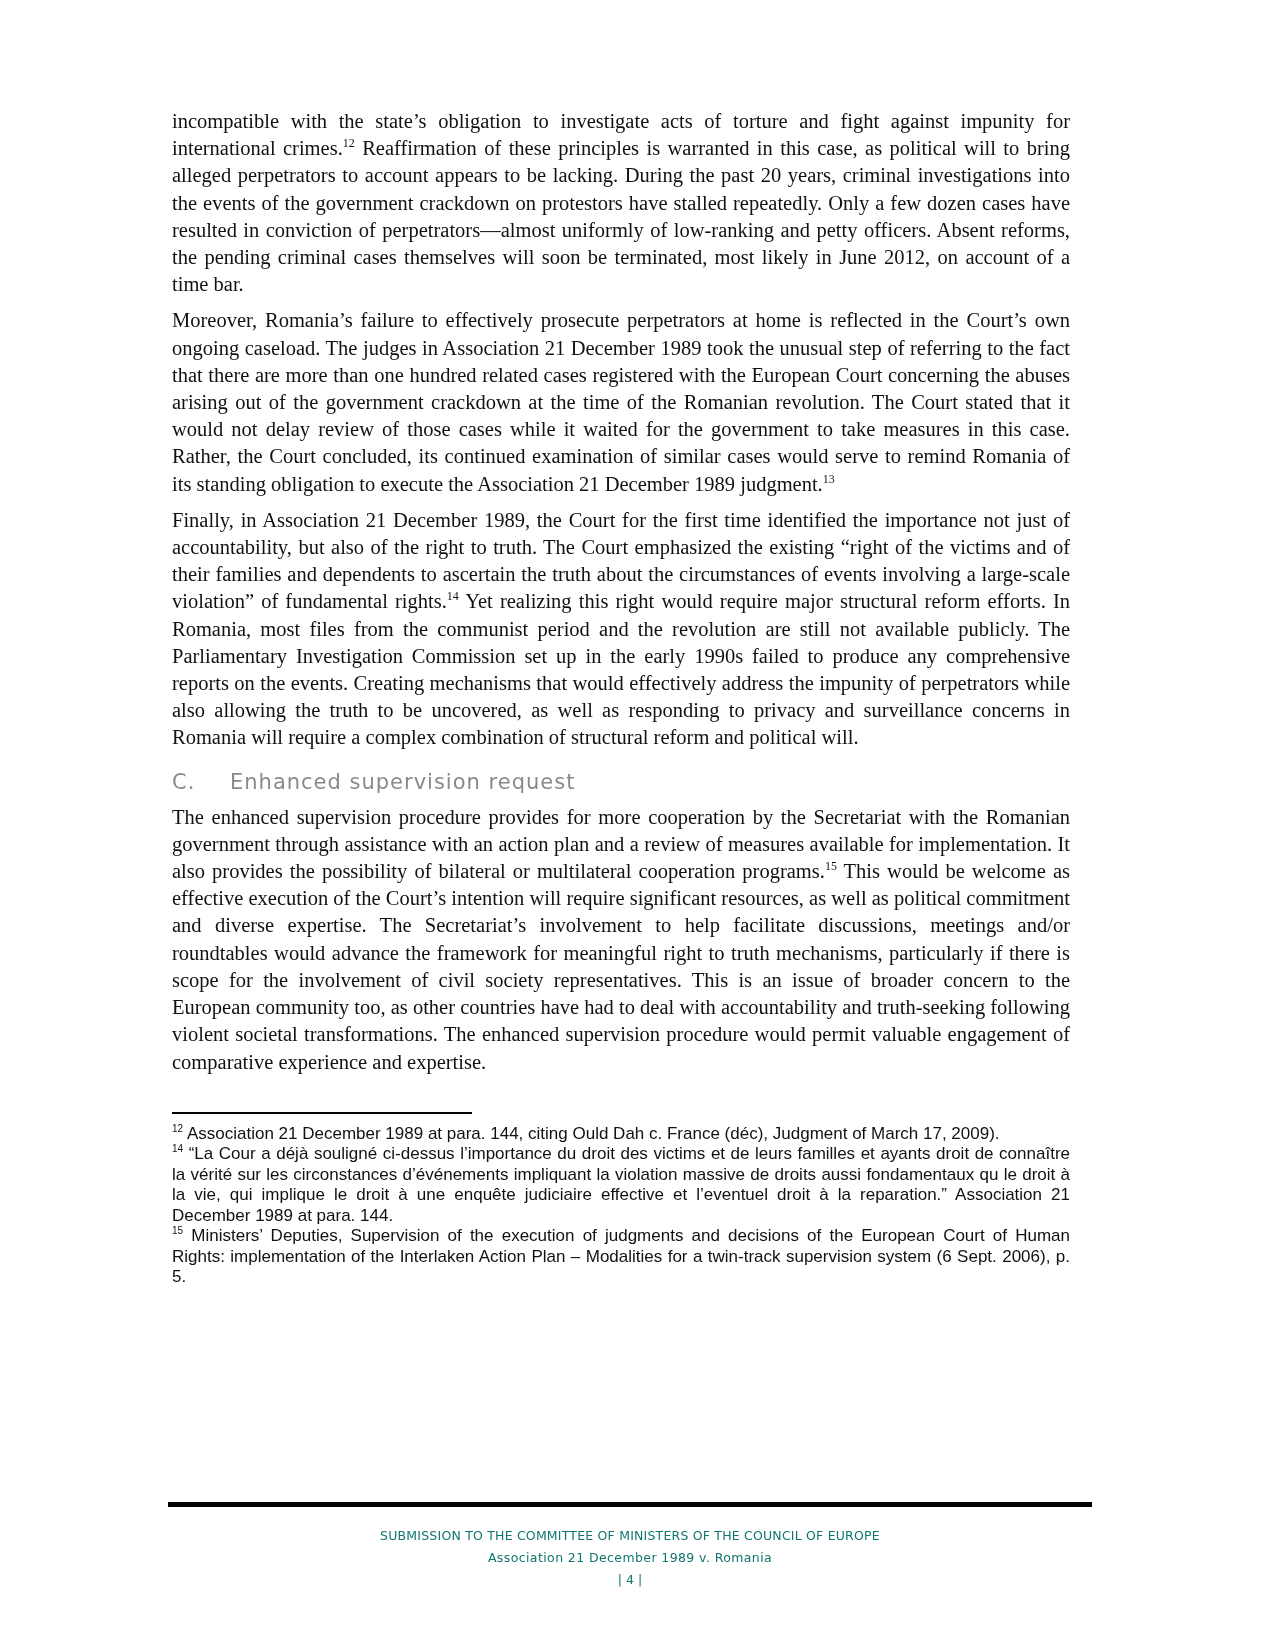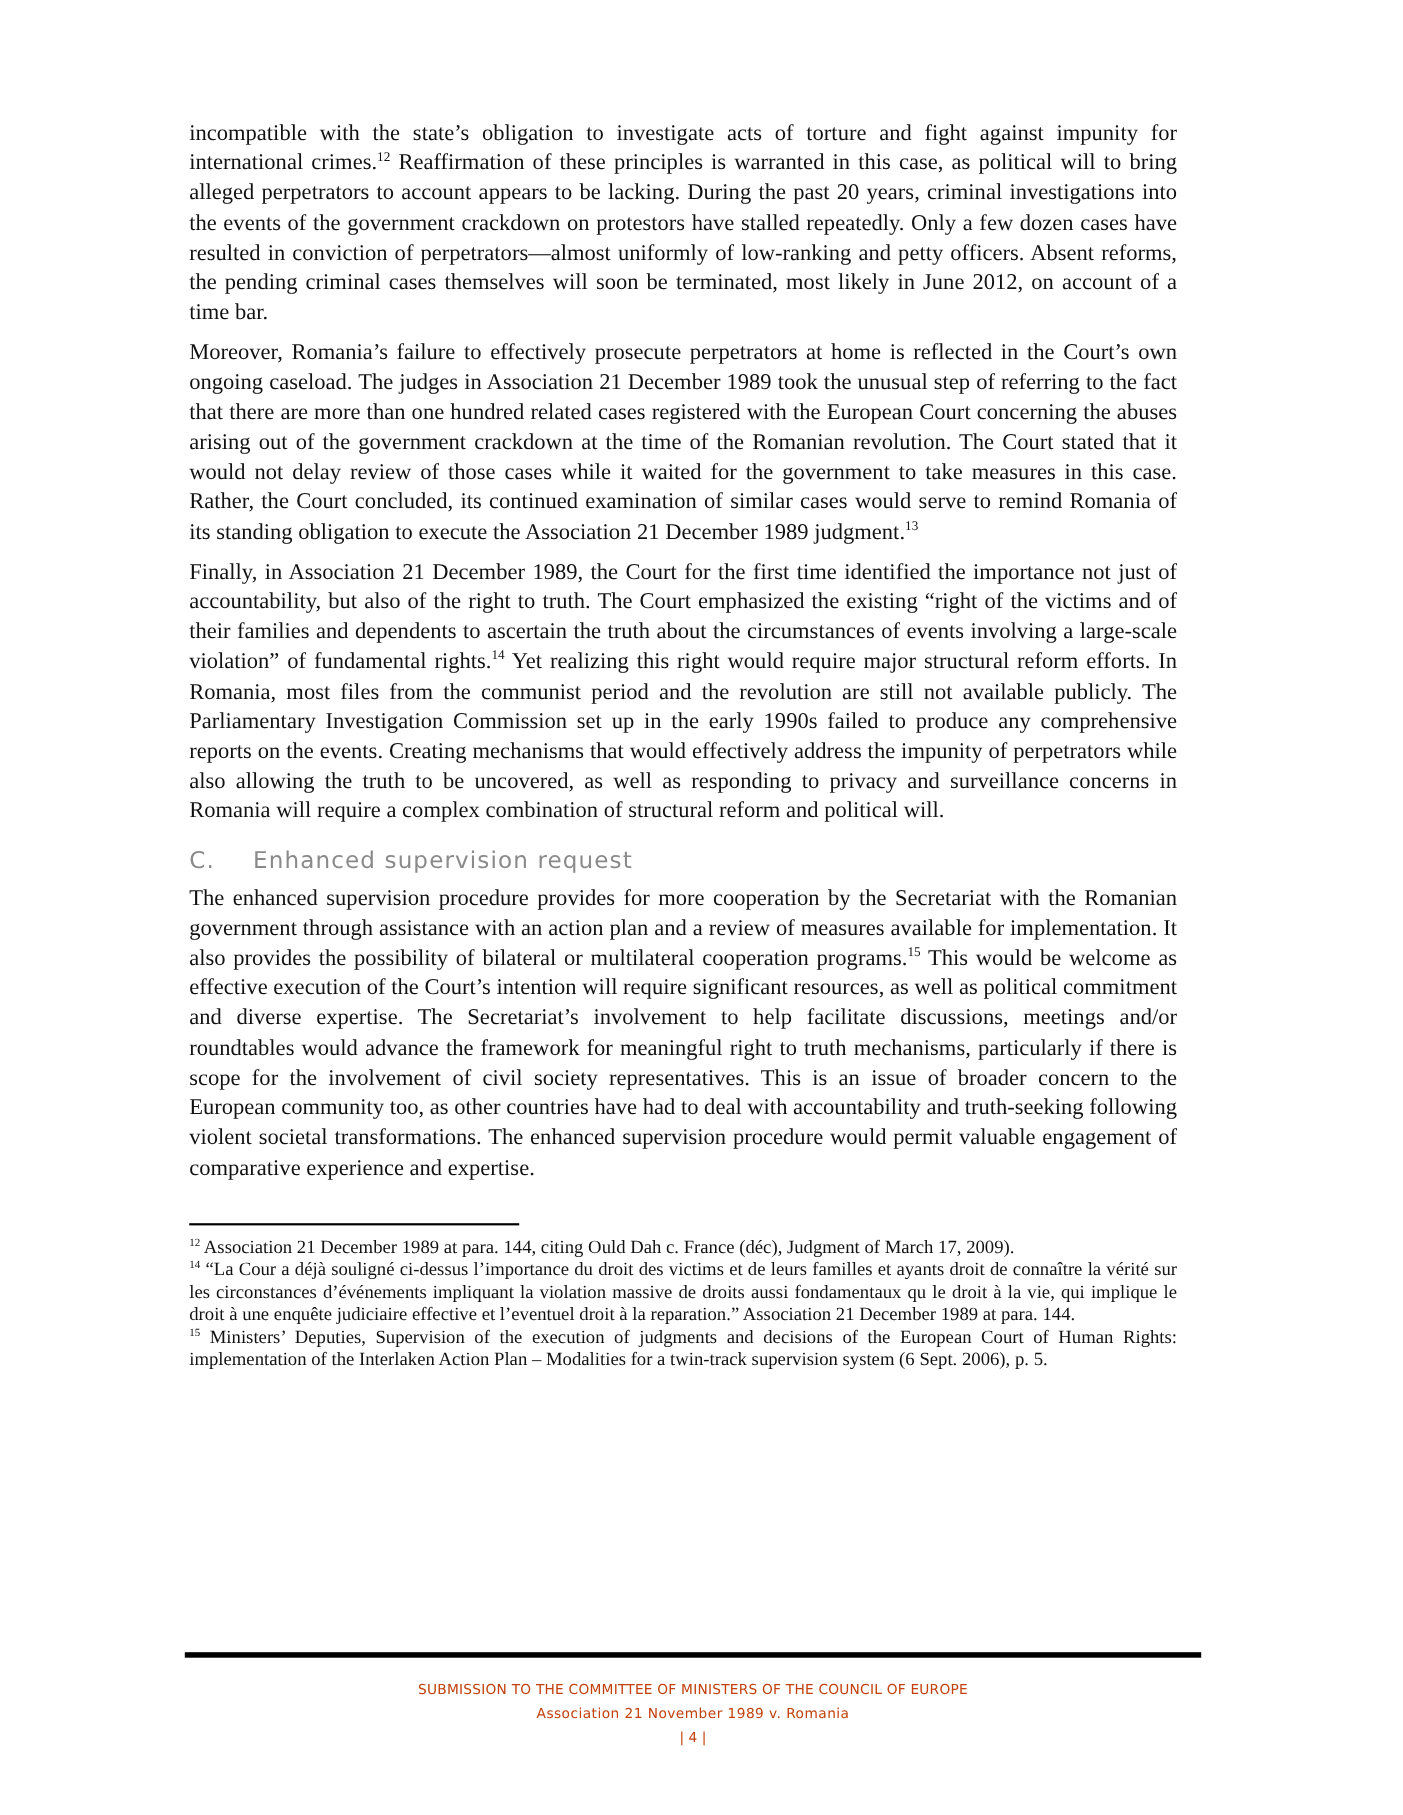--- a/index.html
+++ b/index.html
@@ -19,33 +19,33 @@
     font-size: 21px;
     color: #8a8a8a;
     font-weight: normal;
     margin: 18px 0 10px 0;
     letter-spacing: 1px;
     display: flex;
   }
   .section-heading .letter { width: 58px; }
   .fn-rule { width: 300px; border-top: 2px solid #000; margin: 36px 0 10px 0; }
   .footnote {
-    font-family: Liberation Serif, serif;
+    font-family: Liberation Sans, sans-serif;
     font-size: 17px;
     line-height: 20.5px;
     text-align: justify;
     margin: 0;
   }
   .footnote sup { font-size: 10px; }
   .footer-rule { position: absolute; left: 168px; top: 1502px; width: 924px; height: 5px; background: #000; }
   .footer {
     position: absolute; left: 168px; top: 1525px; width: 924px;
     text-align: center;
     font-family: "DejaVu Sans", sans-serif;
-    color: #c2410c;
+    color: #0f766e;
   }
   .footer .l1 { font-size: 12.5px; line-height: 22px; letter-spacing: 0.2px; }
   .footer .l2 { font-size: 12.5px; line-height: 22px; letter-spacing: 0.4px; }
   .footer .l3 { font-size: 12.5px; line-height: 22px; }
 </style>
 </head>
 <body>
 
 <div class="page">
   <div id="body-paragraphs">
@@ -68,15 +68,15 @@
   <div id="footnotes">
       <p class="footnote"><sup>12</sup><span> Association 21 December 1989 at para. 144, citing Ould Dah c. France (déc), Judgment of March 17, 2009).</span></p>
       <p class="footnote"><sup>14</sup><span> “La Cour a déjà souligné ci-dessus l’importance du droit des victims et de leurs familles et ayants droit de connaître la vérité sur les circonstances d’événements impliquant la violation massive de droits aussi fondamentaux qu le droit à la vie, qui implique le droit à une enquête judiciaire effective et l’eventuel droit à la reparation.” Association 21 December 1989 at para. 144.</span></p>
       <p class="footnote"><sup>15</sup><span> Ministers’ Deputies, Supervision of the execution of judgments and decisions of the European Court of Human Rights:  implementation of the Interlaken Action Plan – Modalities for a twin-track supervision system (6 Sept. 2006), p. 5.</span></p>
     </div>
 </div>
 
 <div class="footer-rule"></div>
 <div class="footer">
   <div class="l1">SUBMISSION TO THE COMMITTEE OF MINISTERS OF THE COUNCIL OF EUROPE</div>
-  <div class="l2">Association 21 November 1989 v. Romania</div>
+  <div class="l2">Association 21 December 1989 v. Romania</div>
   <div class="l3">| 4 |</div>
 </div>
 
 </body></html>

